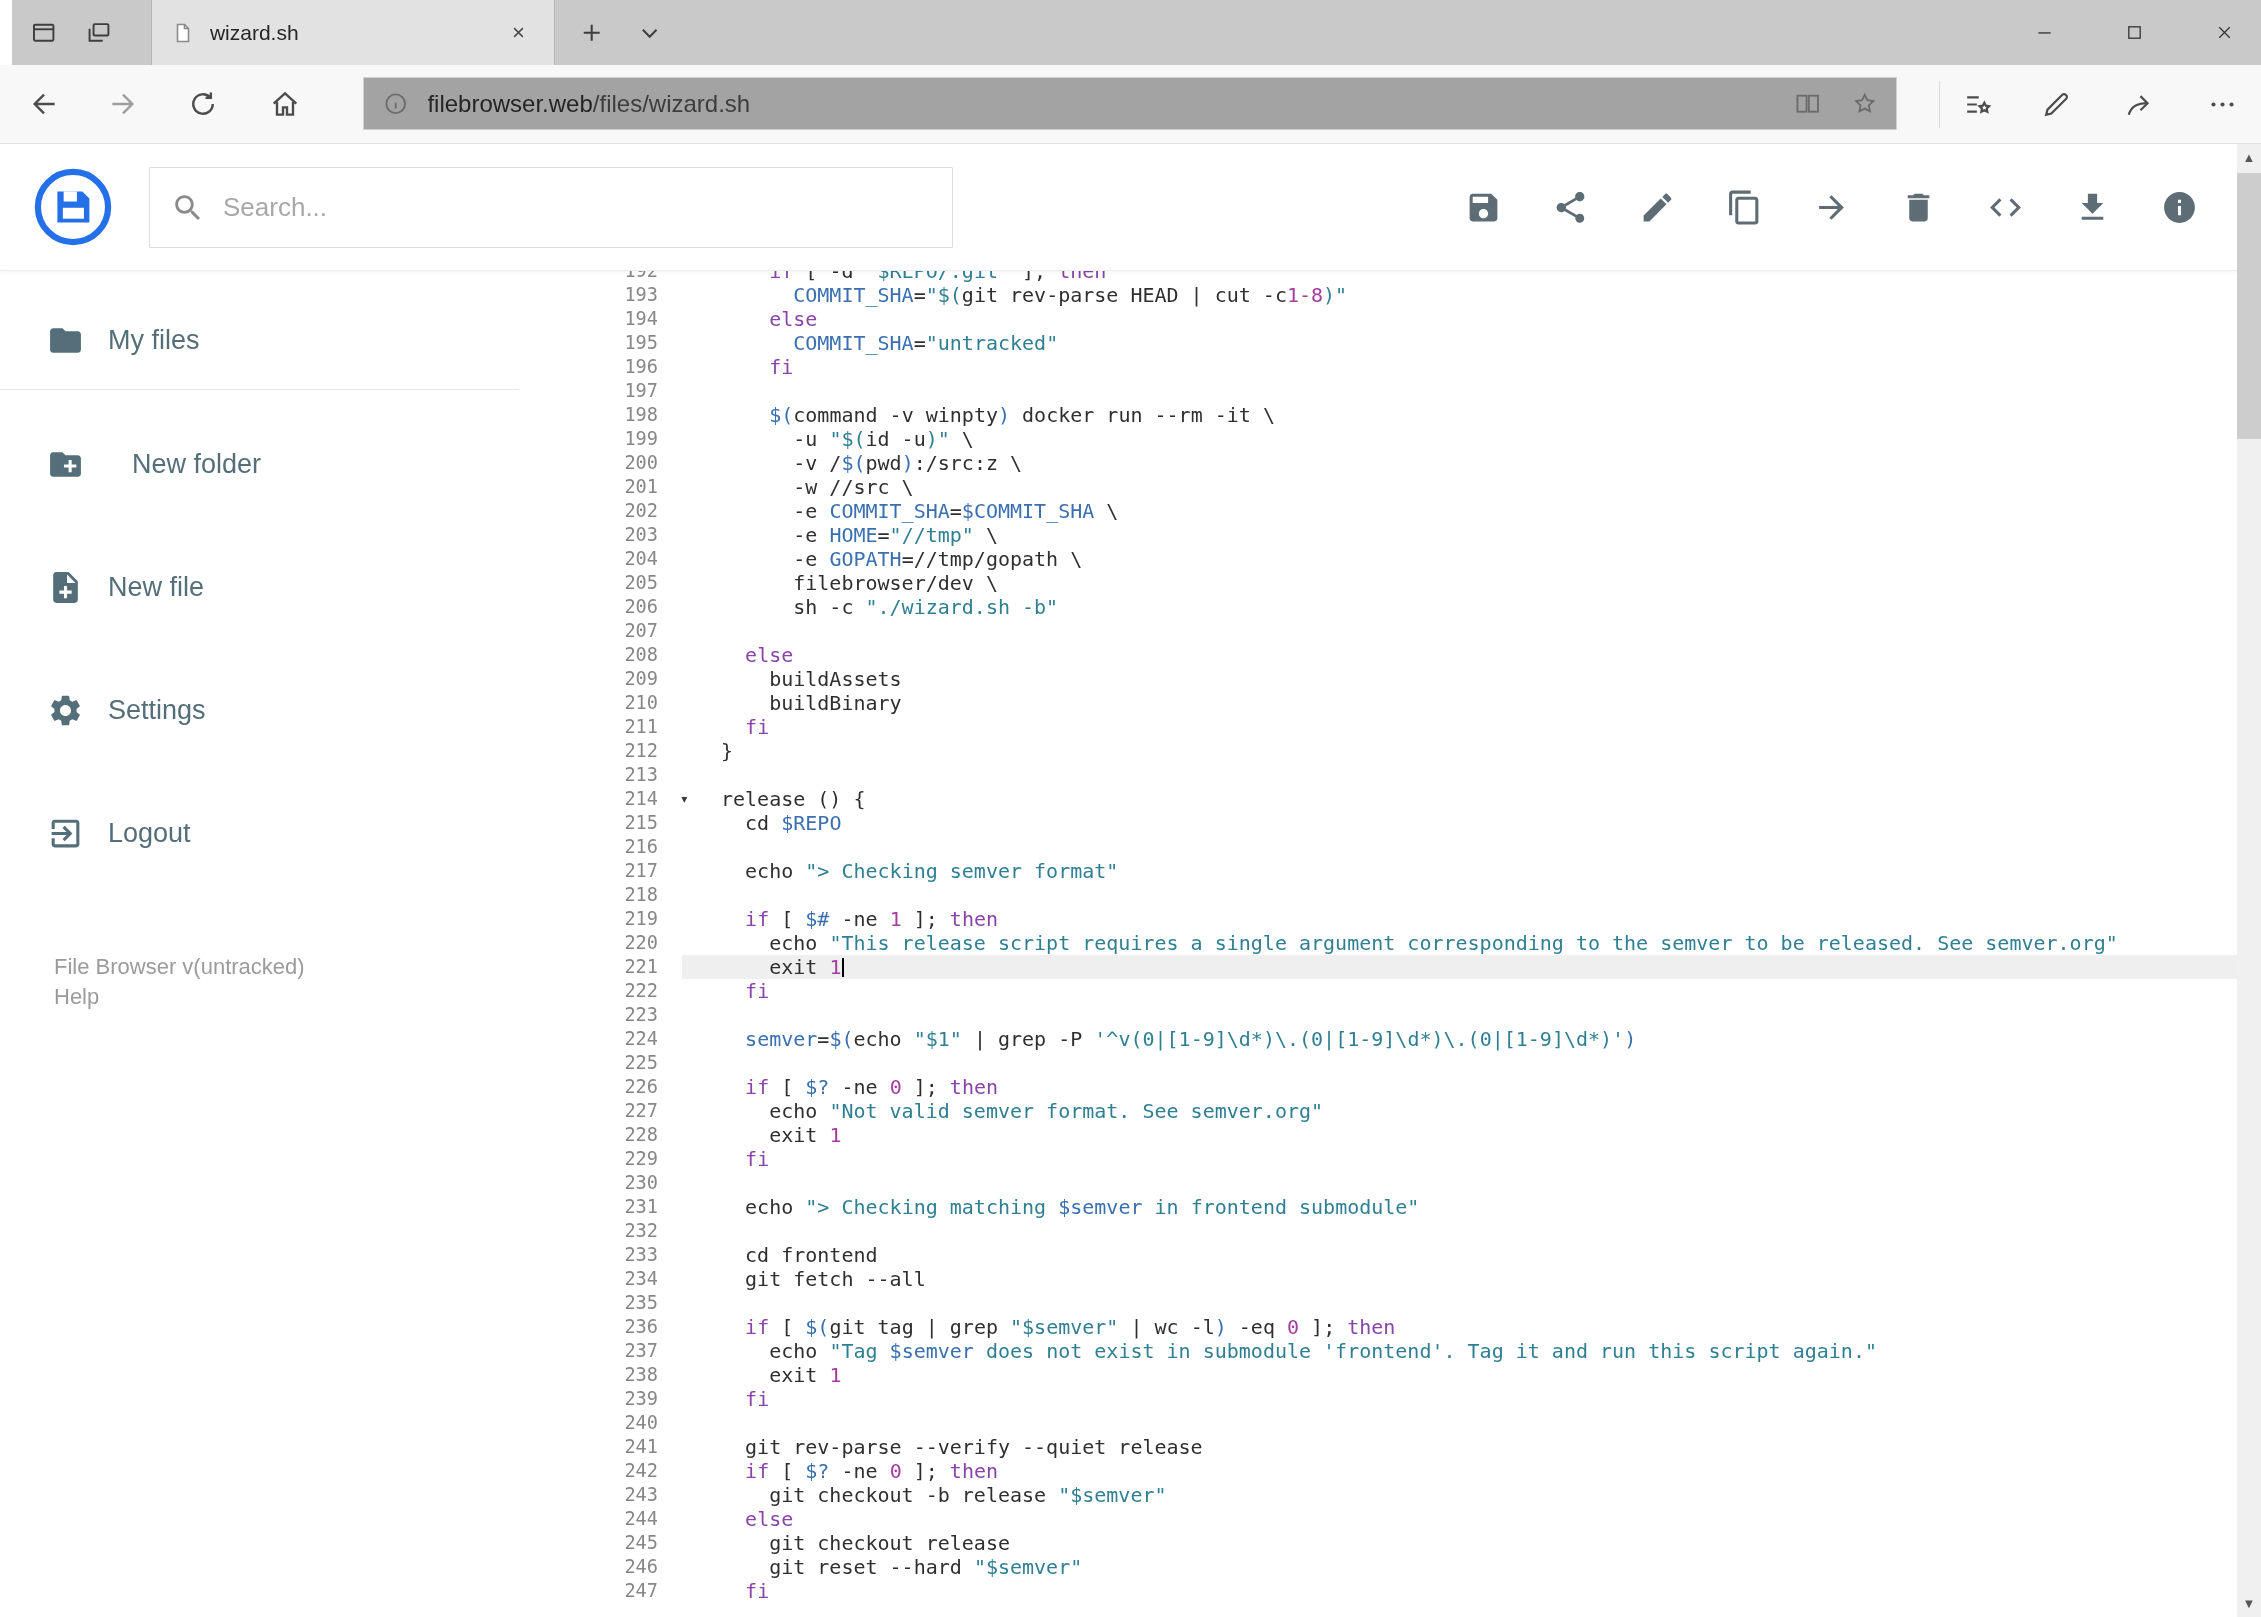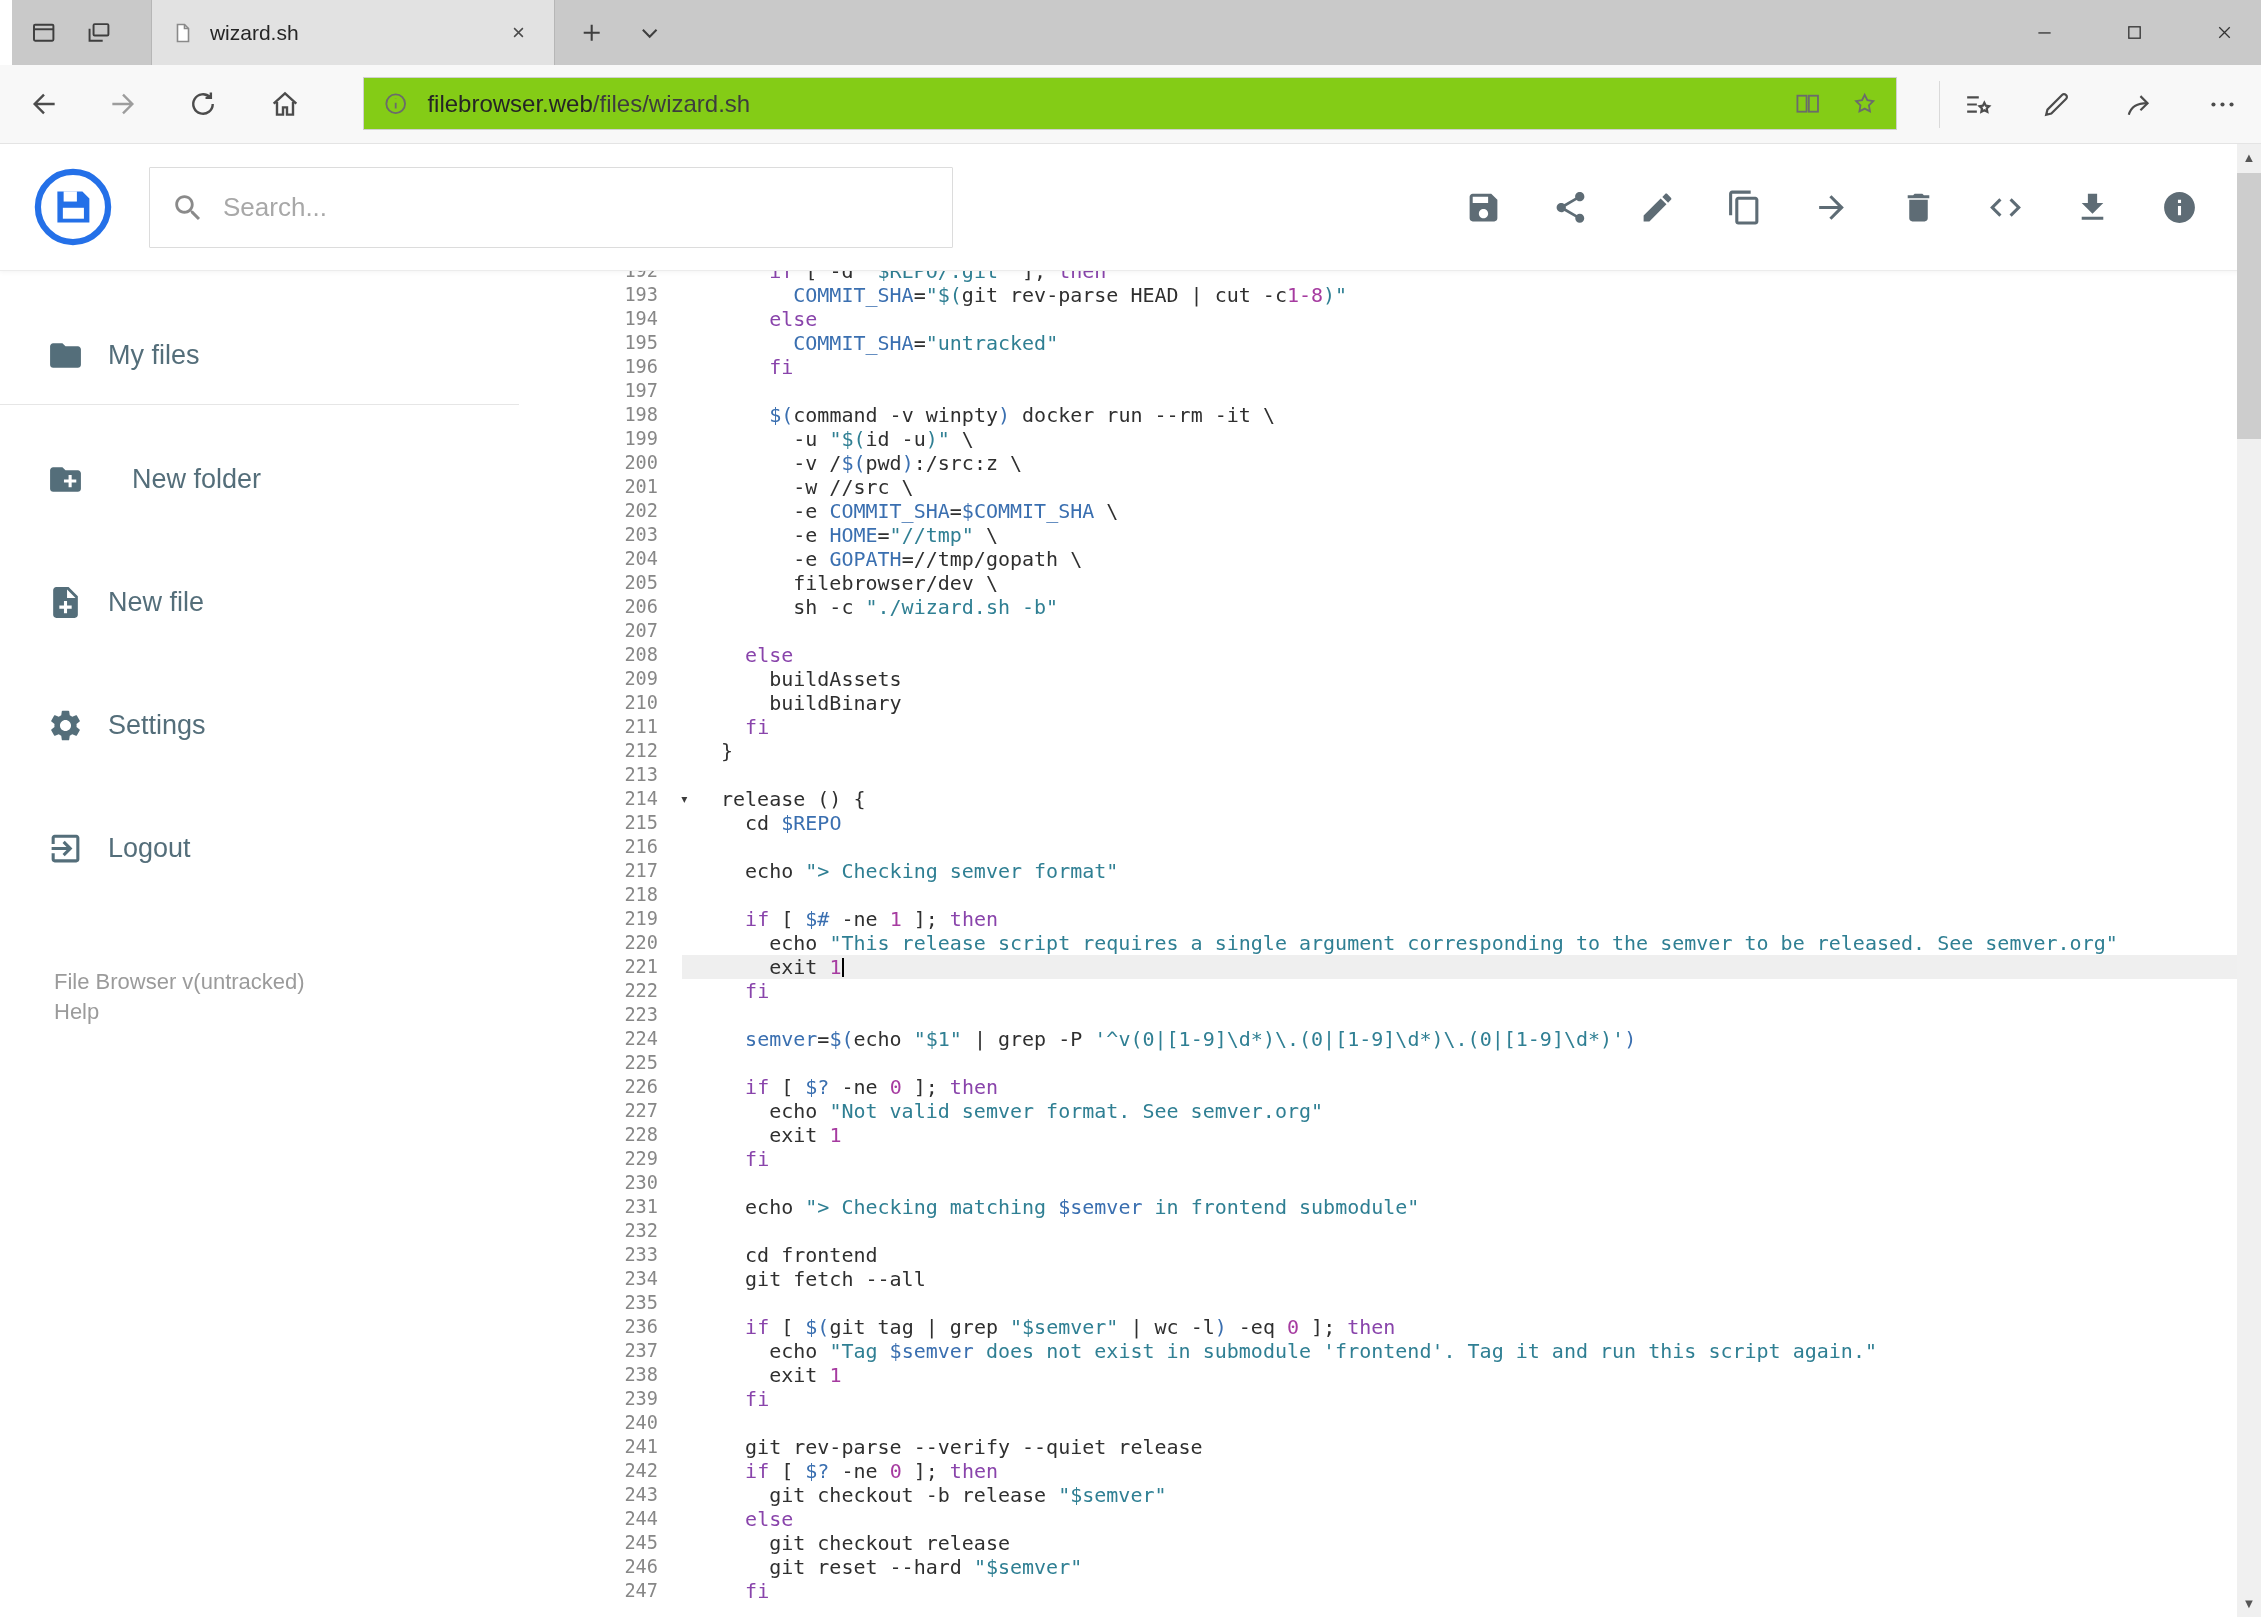--- a/index.html
+++ b/index.html
@@ -20,21 +20,21 @@
   .tab-close svg { width:21px; height:21px; }
   .win-controls { position:absolute; right:3.2px; top:0; height:65px; display:flex; }
   .win-btn { width:90px; height:65px; display:flex; align-items:center; justify-content:center; }
   .win-btn svg { width:21px; height:21px; }
 
   
   .nav-bar { position:absolute; left:0; top:65px; width:2261px; height:79px; background:#f8f8f8;
              border-bottom:0.8px solid #e4e4e4; z-index:5; }
   .nav-btn { position:absolute; top:0; height:78px; width:57px; display:flex; align-items:center; justify-content:center; }
   .nav-btn svg { width:32px; height:32px; }
-  .address-bar { position:absolute; left:363px; top:12px; width:1534px; height:53px; background:#84cc16;
+  .address-bar { position:absolute; left:363px; top:12px; width:1534px; height:53px; background:#a3a3a3;
                  border:0.8px solid #d0d0d0; display:flex; align-items:center; padding:0 18px; }
   .ab-icon svg { width:27.4px; height:27.4px; }
   .url { font-size:24px; margin-left:18px; flex:1; white-space:nowrap; overflow:hidden; }
   .url-domain { color:#252525; }
   .url-path { color:#3d3d3d; }
   .ab-right { margin-left:auto; display:flex; align-items:center; gap:29px; }
   .vsep { position:absolute; left:1939px; top:16px; height:47px; width:0.8px; background:#dadada; }
   .right-btn { position:absolute; top:0; height:78px; width:58px; display:flex; align-items:center; justify-content:center; }
   .right-btn svg { width:31px; height:31px; }
 
@@ -45,21 +45,21 @@
   .searchbox { position:absolute; left:149px; top:23.4px; width:804px; height:81px; border:0.8px solid #dcdcdc;
                border-radius:1px; background:#fff; display:flex; align-items:center; padding:0 21px; }
   .searchbox svg { width:34px; height:34px; fill:#8a8a8a; }
   .search-placeholder { font-size:26px; color:#a8a8a8; margin-left:18px; }
   .header-toolbar { position:absolute; right:0; top:0; height:127px; display:flex; align-items:center;
                     gap:50px; padding-right:63px; }
   .tb-btn { width:37px; height:37px; cursor:pointer; }
   .tb-btn svg { width:37px; height:37px; fill:#5e6c75; }
 
   
-  .sidebar { position:absolute; left:0; top:270px; width:519px; bottom:0; background:#fff; z-index:3;margin-top:15px; }
+  .sidebar { position:absolute; left:0; top:270px; width:519px; bottom:0; background:#fff; z-index:3; }
   .sb-item { position:absolute; left:0; width:519px; height:52px; display:flex; align-items:center; padding-left:47px; }
   .sb-item svg { width:37px; height:37px; fill:#546E7A; flex:0 0 37px; }
   .sb-label { margin-left:24px; font-size:27px; color:#546E7A; white-space:nowrap; }
   .sb-divider { position:absolute; left:0; top:119px; width:519px; height:0.8px; background:#e6e6e6; }
   .sb-footer { position:absolute; left:54px; top:682px; font-size:22px; color:#9b9b9b; line-height:30px; }
 
   
   .editor { position:absolute; left:519px; top:270px; right:24px; bottom:0; overflow:hidden; background:#fff; z-index:1; }
   .code-lines { margin-top:-11.3px; }
   .code-row { display:flex; height:24px;gap:24px; }

